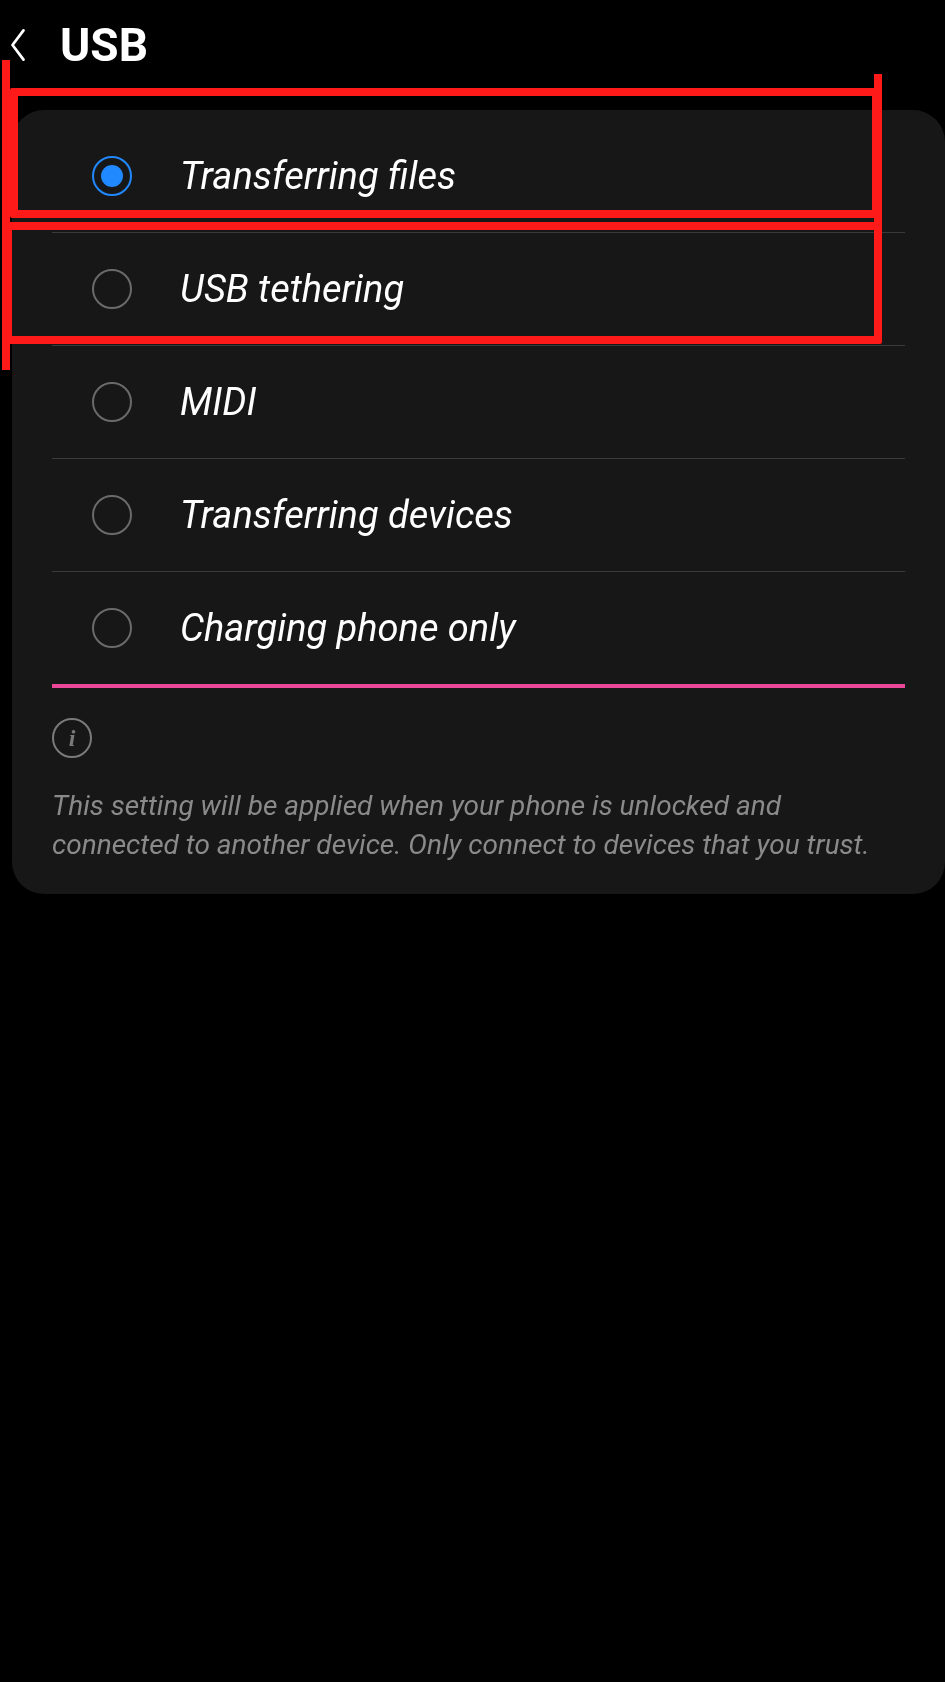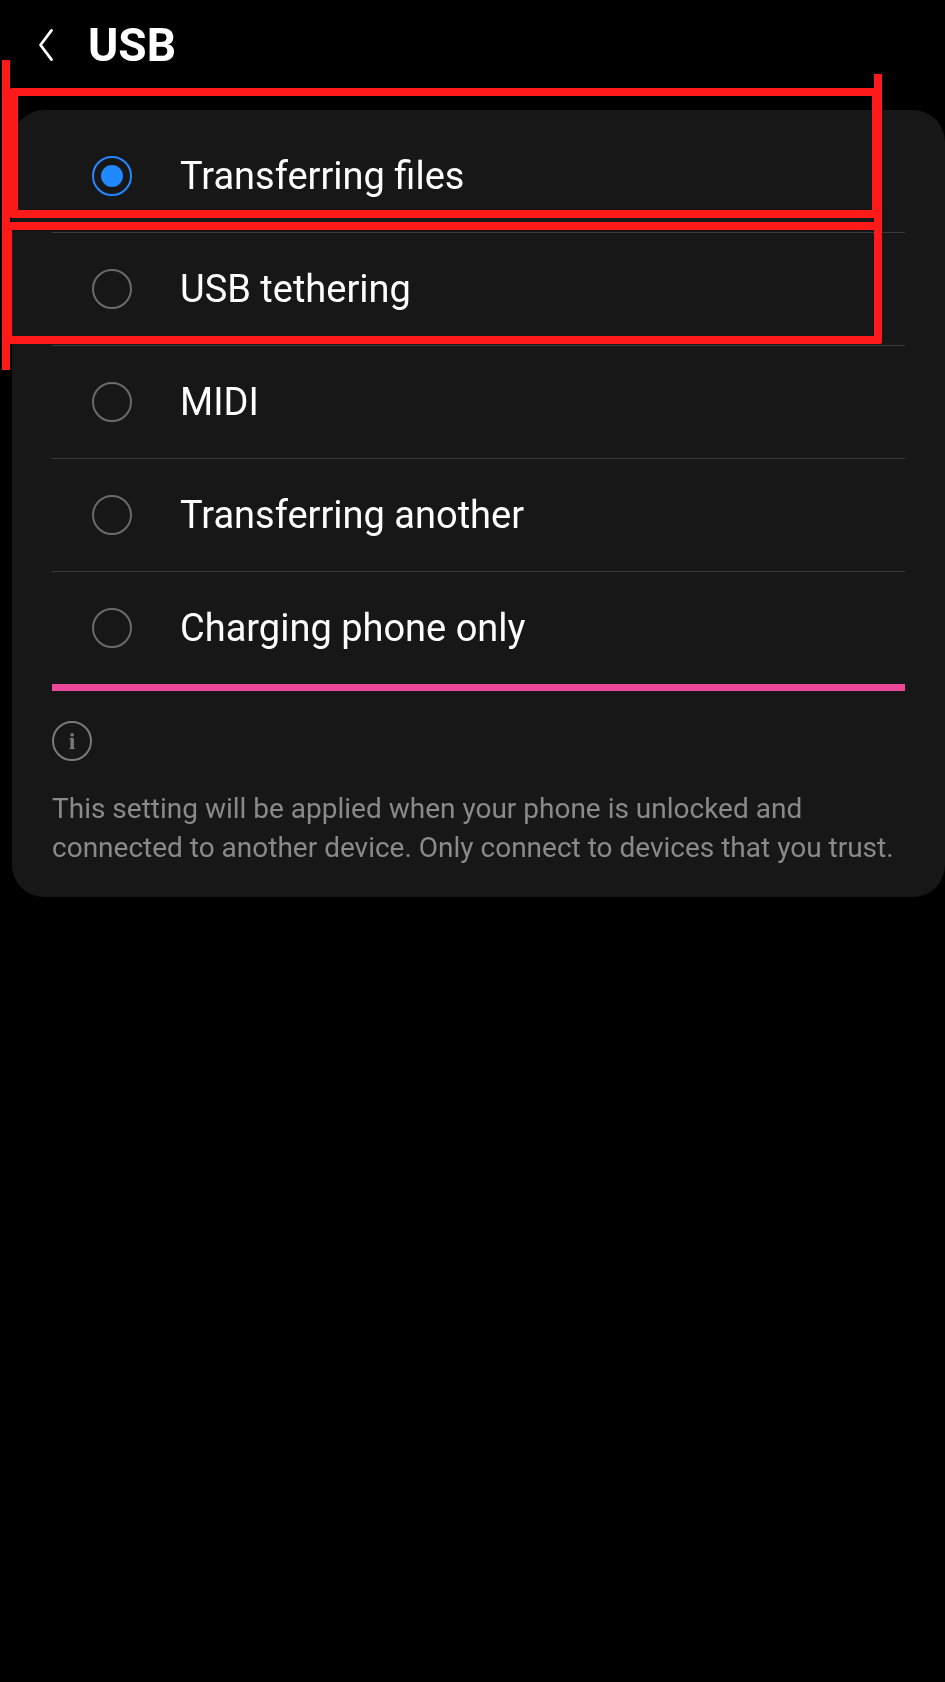--- a/index.html
+++ b/index.html
@@ -12,21 +12,21 @@
       height: 1682px;
       background: #000000;
       font-family: -apple-system, BlinkMacSystemFont, 'Segoe UI', Roboto, sans-serif;
       color: #ffffff;
       overflow: hidden;
       position: relative;
     }
     .header {
       display: flex;
       align-items: center;
-      padding: 18px 32px;
+      padding: 18px 4px;
       gap: 28px;
     }
     .back-icon {
       width: 28px;
       height: 40px;
       display: flex;
       align-items: center;
       justify-content: center;
     }
     .back-icon svg {
@@ -37,31 +37,32 @@
       font-size: 46px;
       font-weight: 700;
       color: #ffffff;
     }
     .settings-card {
       background: #171717;
       border-radius: 32px;
       margin: 20px 0 0 12px;
       padding: 0 0 30px 0;
       position: relative;
+      font-style: italic;
     }
     .option-row {
       display: flex;
       align-items: center;
       padding: 34px 40px;
       gap: 48px;
       border-bottom: 1px solid #3a3a3a;
       margin: 0 0px;
     }
     .option-row:last-of-type {
-      border-bottom: 7px solid #ec4899;
+      border-bottom: 4px solid #ec4899;
       text-align: center;
     }
     .option-row.first {
       padding-top: 44px;
     }
     .radio {
       width: 40px;
       height: 40px;
       border-radius: 50%;
       border: 2.5px solid #6a6a6a;
@@ -175,21 +176,21 @@
       <div class="option-label">USB tethering</div>
     </div>
 
     <div class="option-row">
       <div class="radio"></div>
       <div class="option-label">MIDI</div>
     </div>
 
     <div class="option-row">
       <div class="radio"></div>
-      <div class="option-label">Transferring another</div>
+      <div class="option-label">Transferring devices</div>
     </div>
 
     <div class="option-row">
       <div class="radio"></div>
       <div class="option-label">Charging phone only</div>
     </div>
   </div>
 
   <div class="info-section">
     <div class="info-icon">i</div>

